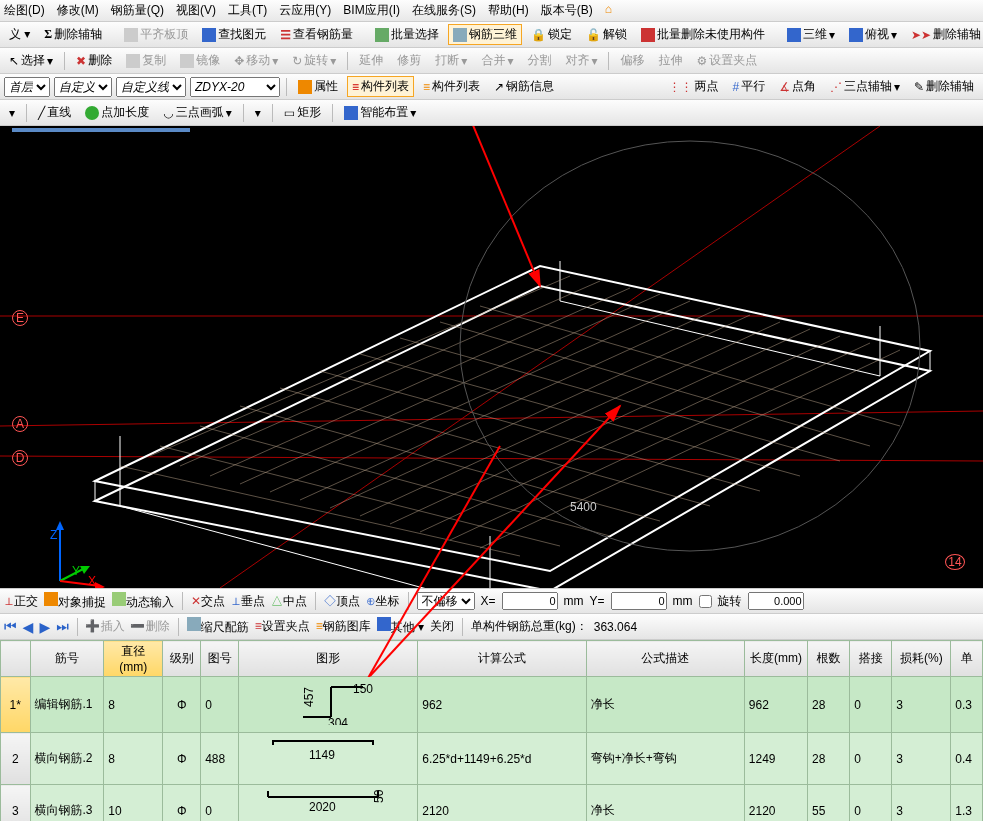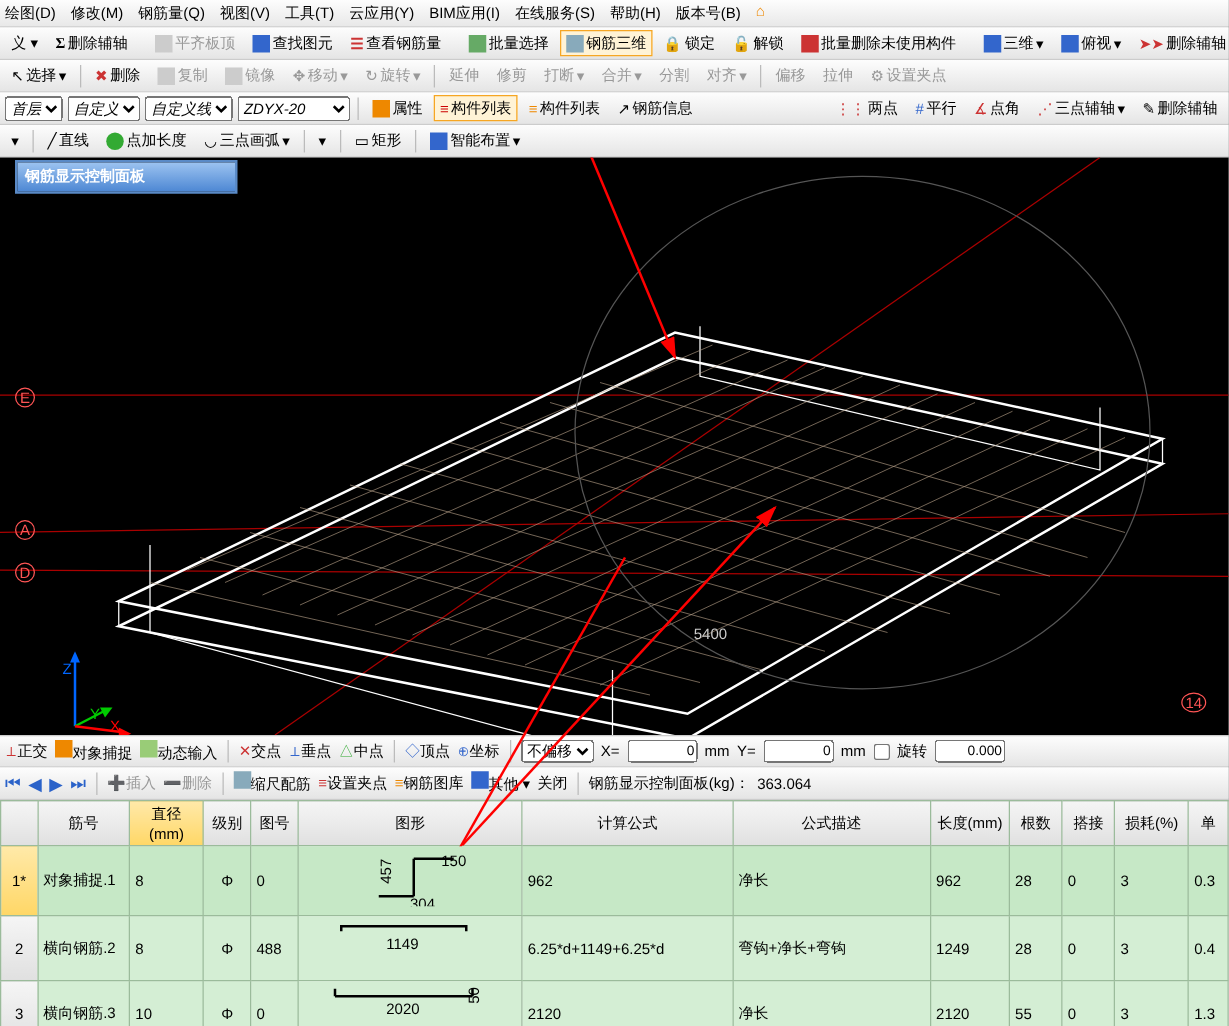--- a/index.html
+++ b/index.html
@@ -275,27 +275,26 @@
     <defs>
         <marker id="ah" markerWidth="10" markerHeight="10" refX="8" refY="3" orient="auto">
           <path d="M0,0 L0,6 L9,3 z" fill="#f00"></path>
         </marker>
       </defs>
     <line x1="440" y1="-80" x2="540" y2="160" stroke="#f00" stroke-width="2" marker-end="url(#ah)"></line>
     <line x1="370" y1="550" x2="620" y2="280" stroke="#f00" stroke-width="2" marker-end="url(#ah)"></line>
     <line x1="355" y1="575" x2="500" y2="320" stroke="#f00" stroke-width="2"></line>
   </svg>
   <div class="panel">
-    <div class="panel-title">钢筋显示控制面板</div>
   </div>
   <div class="axis-label" style="left:12px;top:184px;color:#f55;border-color:#f55">E</div>
   <div class="axis-label" style="left:12px;top:290px;color:#f55;border-color:#f55">A</div>
   <div class="axis-label" style="left:12px;top:324px;color:#f55;border-color:#f55">D</div>
   <div class="axis-label" style="right:18px;bottom:18px;color:#f55;border-color:#f55;width:20px">14</div>
-  <div class="dim-label" style="left:555px;top:374px">5400</div>
+  <div class="dim-label" style="left:570px;top:374px">5400</div>
   <div class="coord">
     <span class="z">Z</span>
       <span class="y">Y</span>
       <span class="x">X</span>
   </div>
 </div>
 
 <div class="statusbar">
   <span class="btn"><span style="color:#c33">⊥</span><span>正交</span></span>
   <span class="btn"><span class="ico orange"></span><span>对象捕捉</span></span>
@@ -328,21 +327,21 @@
   <span class="sep"></span>
   <span class="btn" style="color:#999"><span>➕</span><span>插入</span></span>
   <span class="btn" style="color:#999"><span>➖</span><span>删除</span></span>
   <span class="sep"></span>
   <span class="btn"><span class="ico" style="background:#8ab"></span><span>缩尺配筋</span></span>
   <span class="btn"><span style="color:#c33">≡</span><span>设置夹点</span></span>
   <span class="btn"><span style="color:#e80">≡</span><span>钢筋图库</span></span>
   <span class="btn"><span class="ico blue"></span><span>其他</span> ▾</span>
   <span class="btn">关闭</span>
   <span class="sep"></span>
-  <span>钢筋显示控制面板(kg)：</span>
+  <span>单构件钢筋总重(kg)：</span>
     <span>363.064</span>
 </div>
 
 <div class="table-wrap">
 <table>
   <thead>
         <tr>
     <th style="width:28px"></th>
     <th style="width:70px">筋号</th>
     <th class="hi" style="width:56px">直径(mm)</th>
@@ -354,21 +353,21 @@
     <th style="width:60px">长度(mm)</th>
     <th style="width:40px">根数</th>
     <th style="width:40px">搭接</th>
     <th style="width:56px">损耗(%)</th>
     <th style="width:30px">单</th>
   </tr>
       </thead>
   <tbody id="tbody">
         <tr class="sel">
           <td class="rownum">1*</td>
-          <td>对象捕捉.1</td>
+          <td>编辑钢筋.1</td>
           <td>8</td>
           <td style="text-align:center">Φ</td>
           <td>0</td>
           <td class="shape-col"><svg class="shape-svg">
               <text x="110" y="12" font-size="11">150</text>
               <text x="70" y="26" font-size="11" transform="rotate(-90 70 26)">457</text>
               <line x1="88" y1="6" x2="120" y2="6" stroke="#000" stroke-width="2"></line>
               <line x1="88" y1="6" x2="88" y2="36" stroke="#000" stroke-width="2"></line>
               <line x1="88" y1="36" x2="60" y2="36" stroke="#000" stroke-width="2"></line>
               <text x="85" y="46" font-size="11">304</text>

